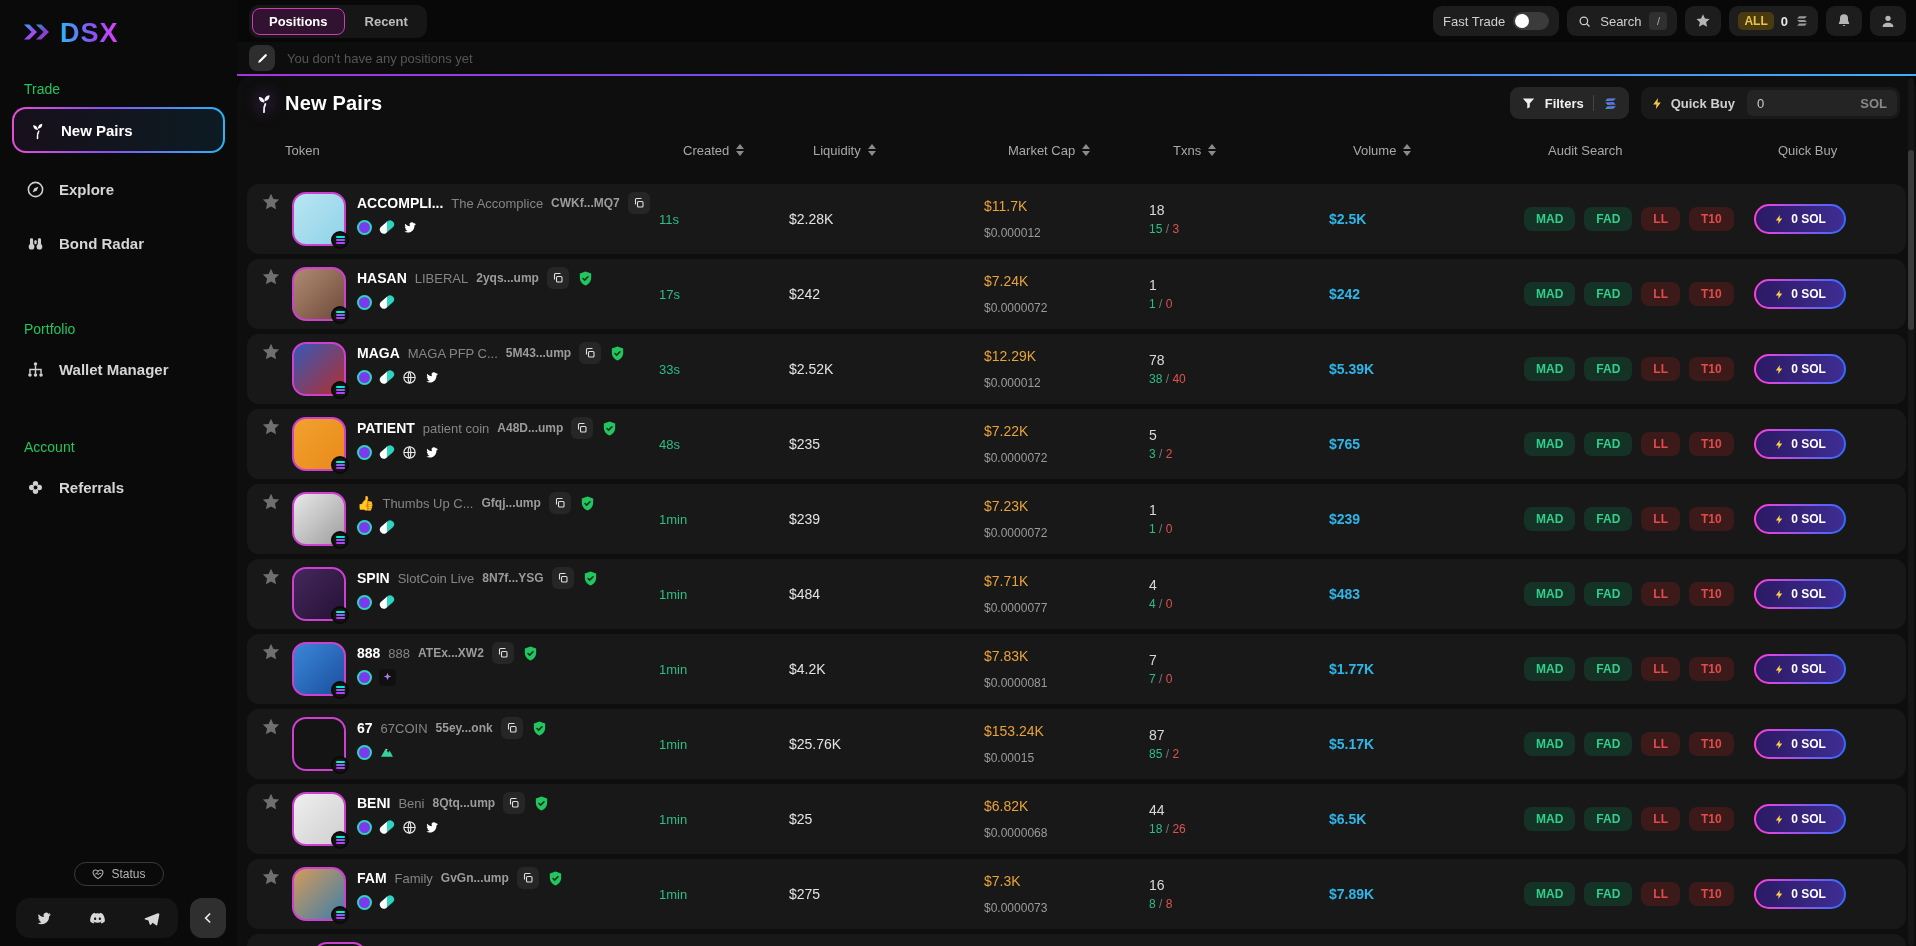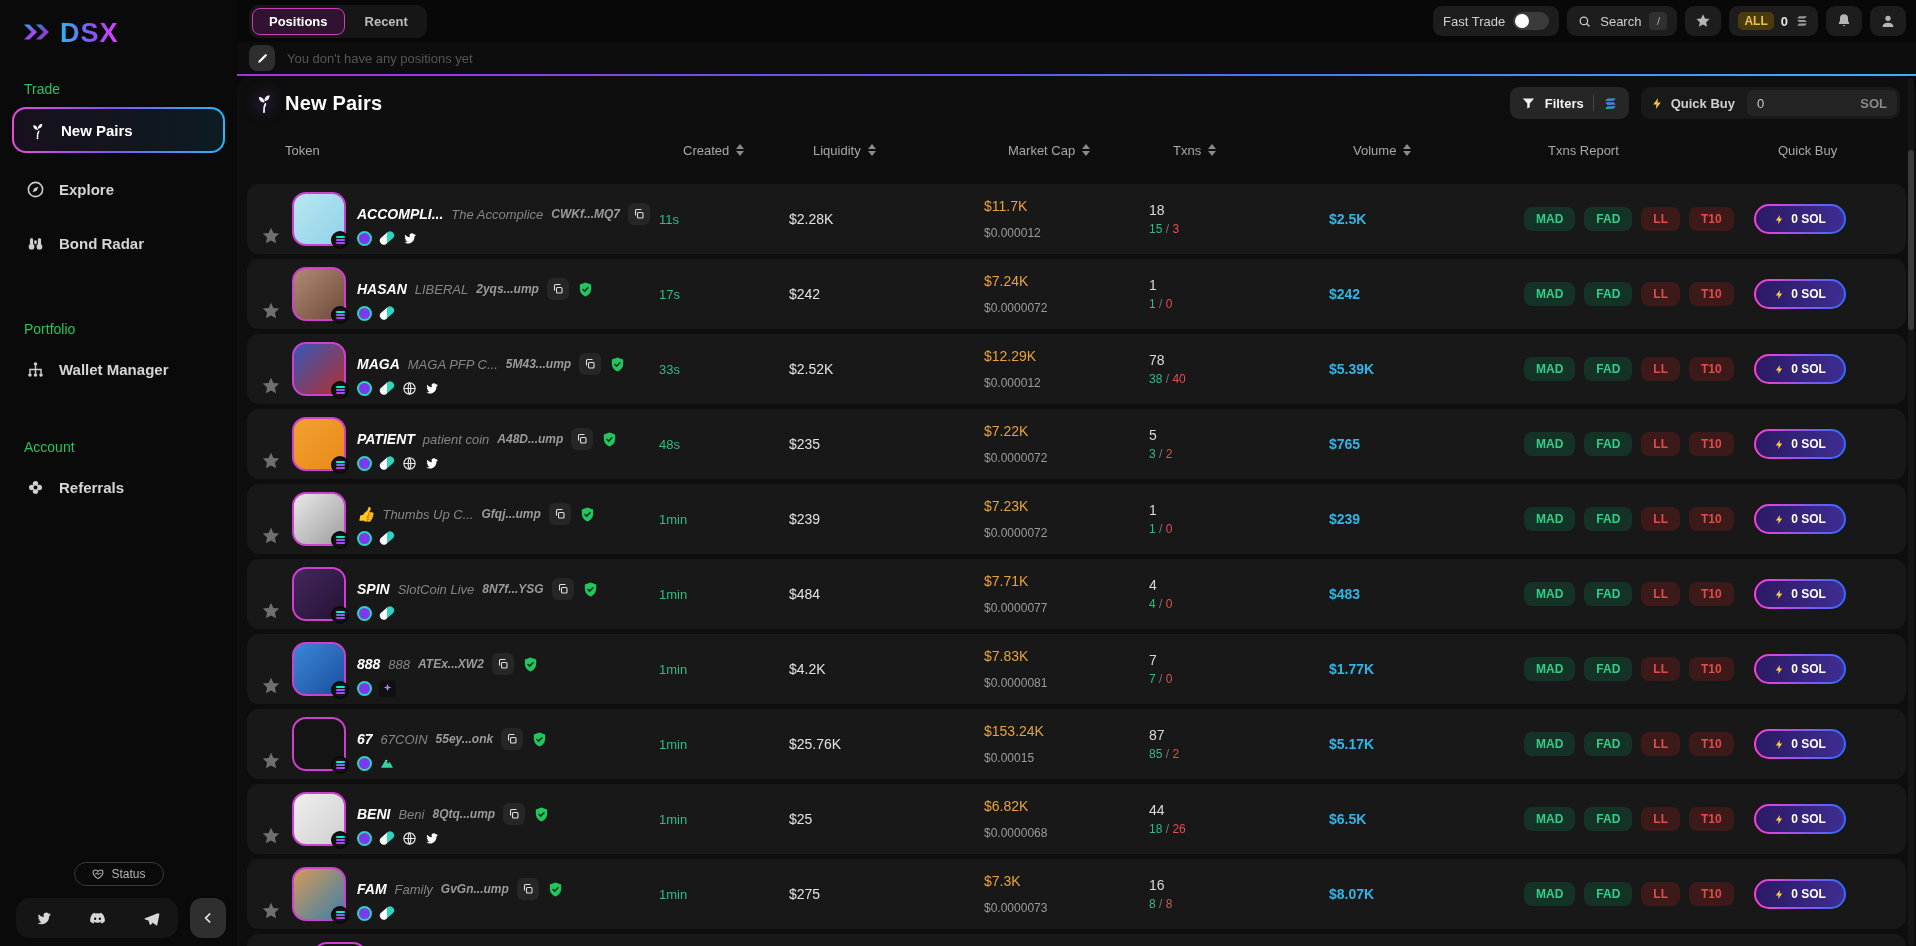--- a/index.html
+++ b/index.html
@@ -95,21 +95,21 @@
     align-items:center; padding-left:14px; }
   .thead { height:40px; margin-bottom:14px; color:#a8a8a8; font-size:13px; }
   .th { display:flex; align-items:center;margin-left:24px; }
   .sort { display:inline-flex; flex-direction:column; gap:2px; margin-left:7px; }
   .sort i { width:0; height:0; border-left:4px solid transparent; border-right:4px solid transparent; }
   .sort .up { border-bottom:5px solid #8a8a8a; }
   .sort .dn { border-top:5px solid #8a8a8a; }
 
   .rows {}
   .row { height:70px; background:#181818; border-radius:12px; margin-bottom:5px; }
-  .cell-info { display:flex; align-items:flex-end; gap:11px;font-style:italic; }
+  .cell-info { display:flex; align-items:flex-start; gap:11px; }
   .fav-star { color:#6f6f6f; display:inline-flex; cursor:pointer; }
   .fav-star svg { width:20px; height:20px; }
   .avatar-wrap { position:relative; width:54px; height:54px; flex:0 0 54px; }
   .avatar-frame { width:54px; height:54px; border-radius:14px; border:2px solid #cf3fd0; overflow:hidden; cursor:pointer; }
   .sol-badge { position:absolute; right:-3px; bottom:-3px; width:18px; height:18px; border-radius:50%;
     background:#151515; border:2px solid #0a0a0a; display:flex; flex-direction:column; align-items:center; justify-content:center; gap:1.5px; }
   .sol-badge b { display:block; width:9px; height:1.8px; border-radius:1px; }
   .sol-badge b:nth-child(1){ background:linear-gradient(90deg,#00ffa3,#03e1ff); }
   .sol-badge b:nth-child(2){ background:#8a63f4; }
   .sol-badge b:nth-child(3){ background:linear-gradient(90deg,#dc1fff,#8a63f4); }
@@ -443,21 +443,21 @@
           </span>
         </div>
       <div class="th">
           <span>Volume</span>
           <span class="sort">
             <i class="up"></i>
             <i class="dn"></i>
           </span>
         </div>
       <div class="th">
-          <span>Txns Report</span>
+          <span>Audit Search</span>
         </div>
       <div class="th">
           <span>Quick Buy</span>
         </div>
     </div>
 
     <div class="rows" id="rows">
         <div class="row">
     <div class="cell-info">
       <span class="fav-star">
@@ -1165,21 +1165,21 @@
     <div class="cell-mcap">
       <div class="mc-val">$7.3K</div>
       <div class="mc-price">$0.0000073</div>
     </div>
     <div class="cell-txns">
       <div class="tx-total">16</div>
       <div class="tx-line">
         <span class="tx-buys">8</span><span class="tx-slash"> / </span><span class="tx-sells">8</span>
       </div>
     </div>
-    <div class="cell-vol">$8.07K</div>
+    <div class="cell-vol">$7.89K</div>
     <div class="cell-audit">
             <span class="audit-badge good">MAD</span>
             <span class="audit-badge good">FAD</span>
             <span class="audit-badge bad">LL</span>
             <span class="audit-badge bad">T10</span>
           </div>
     <div class="cell-buy">
       <button class="row-buy-btn">
         <span class="bolt-ic">
                 <svg viewBox="0 0 24 24" fill="currentColor">

